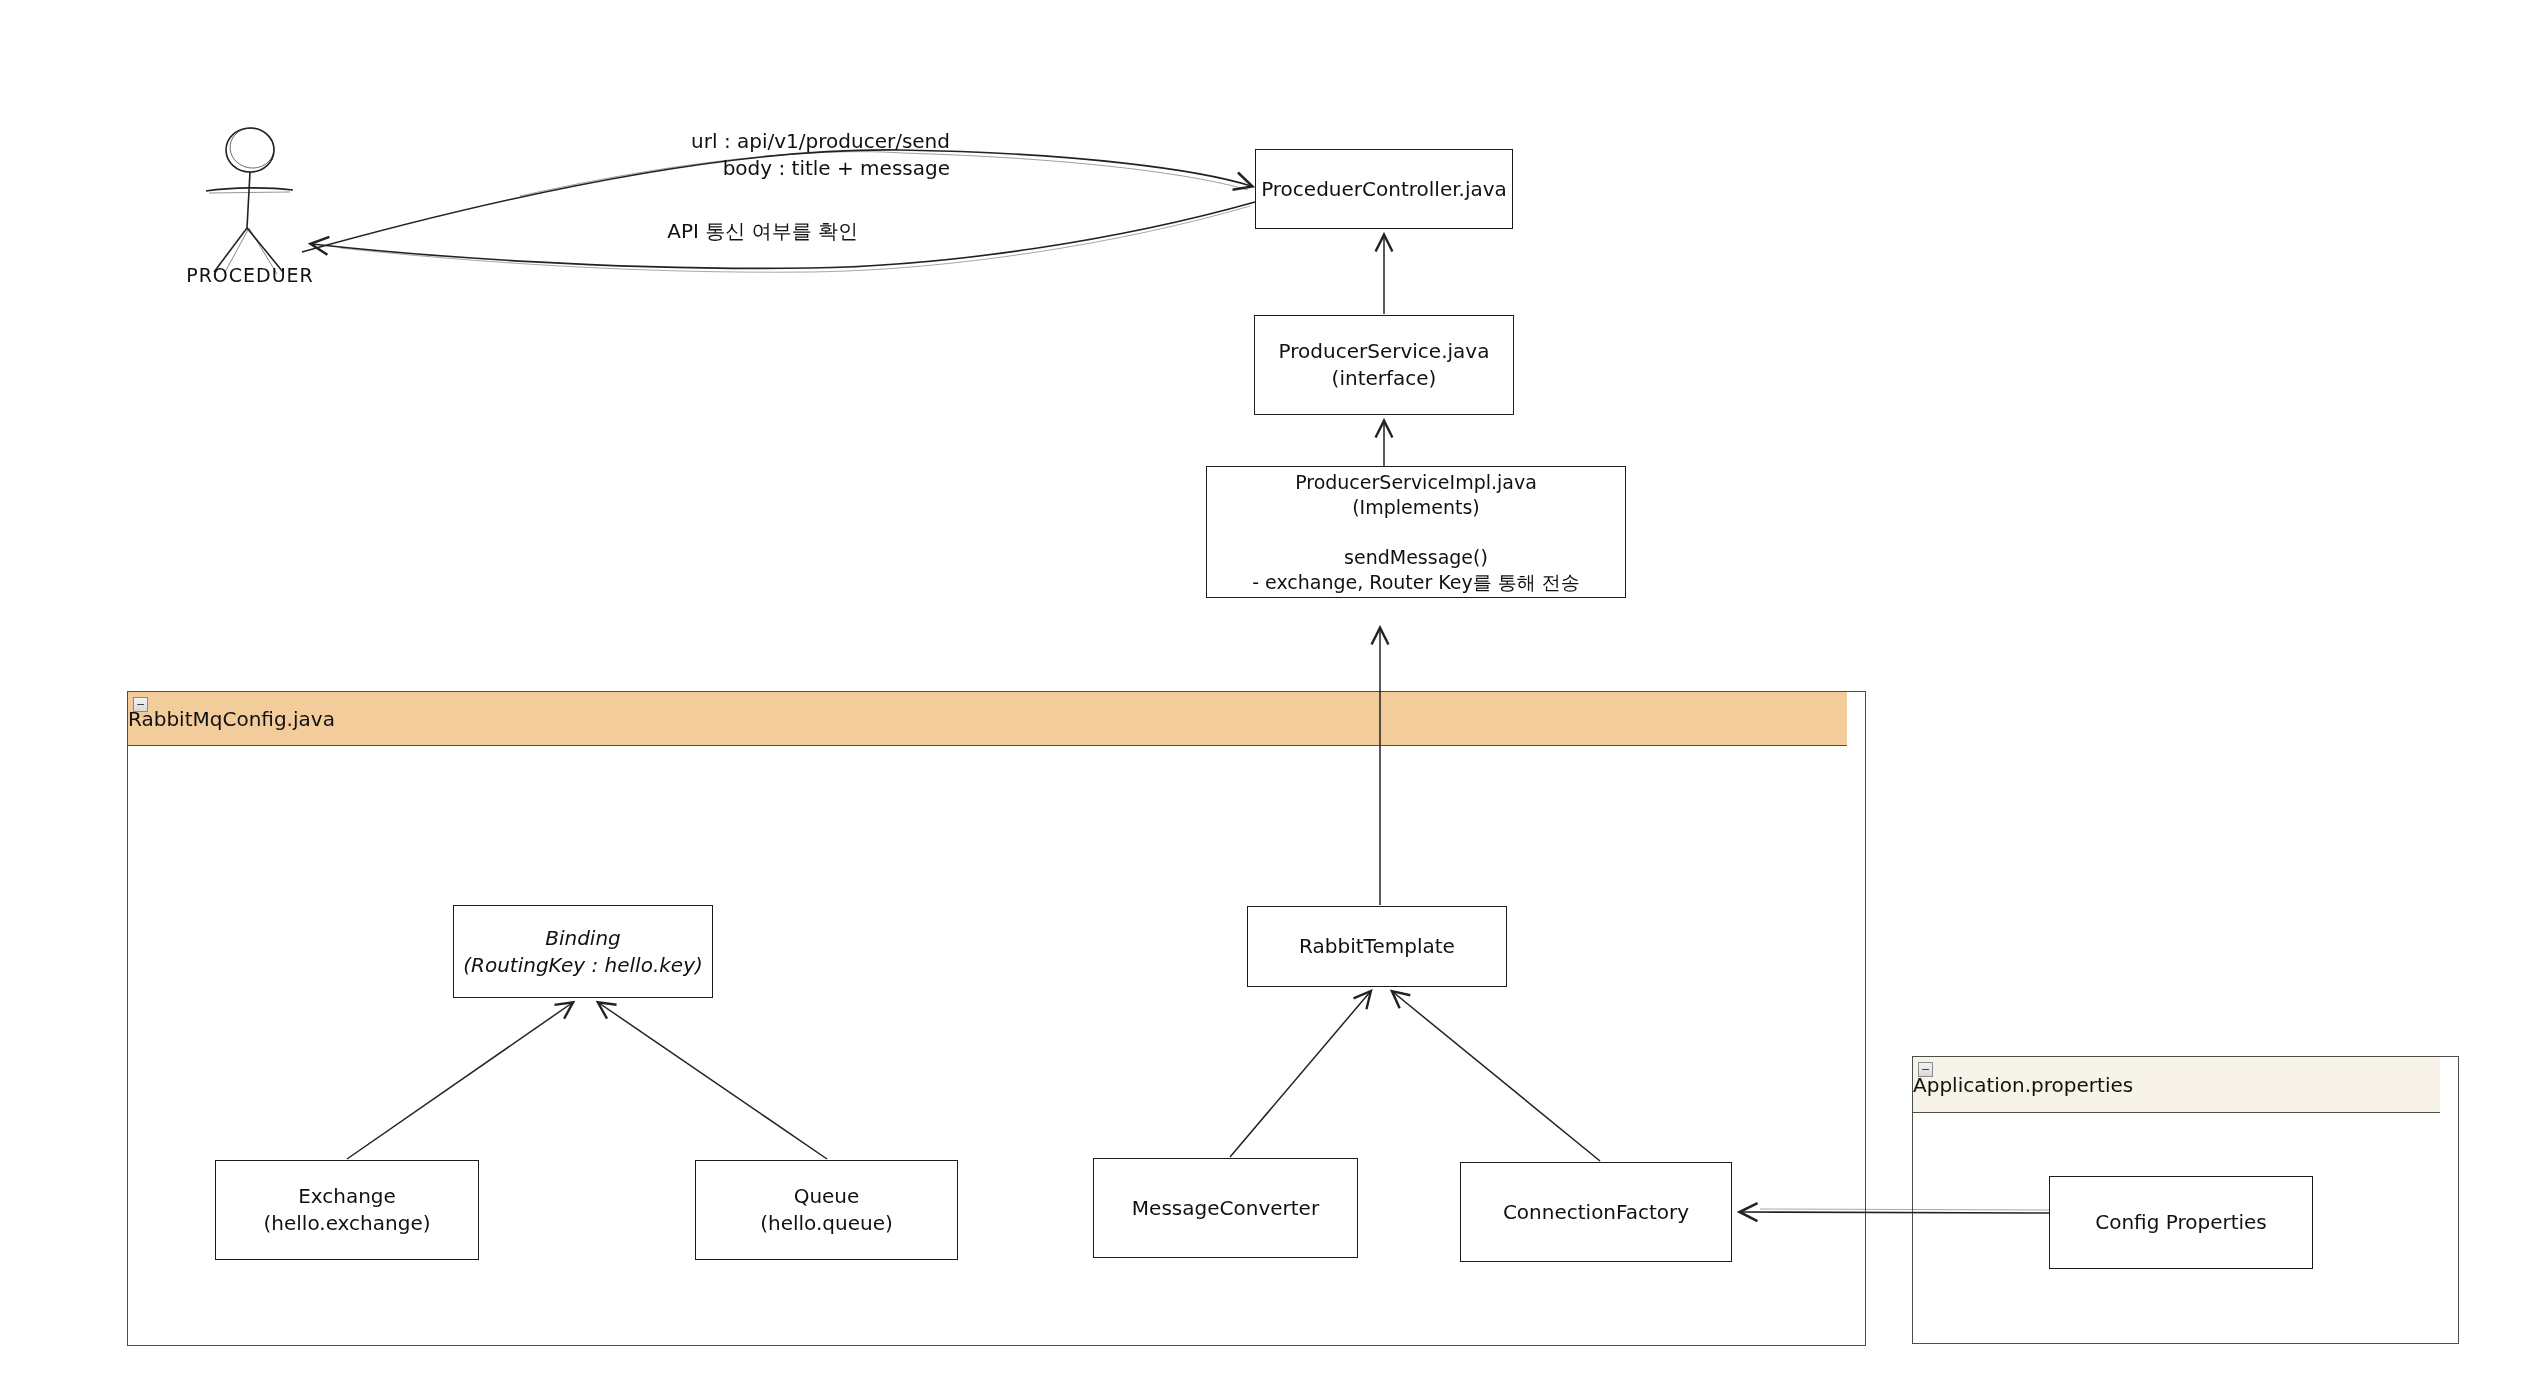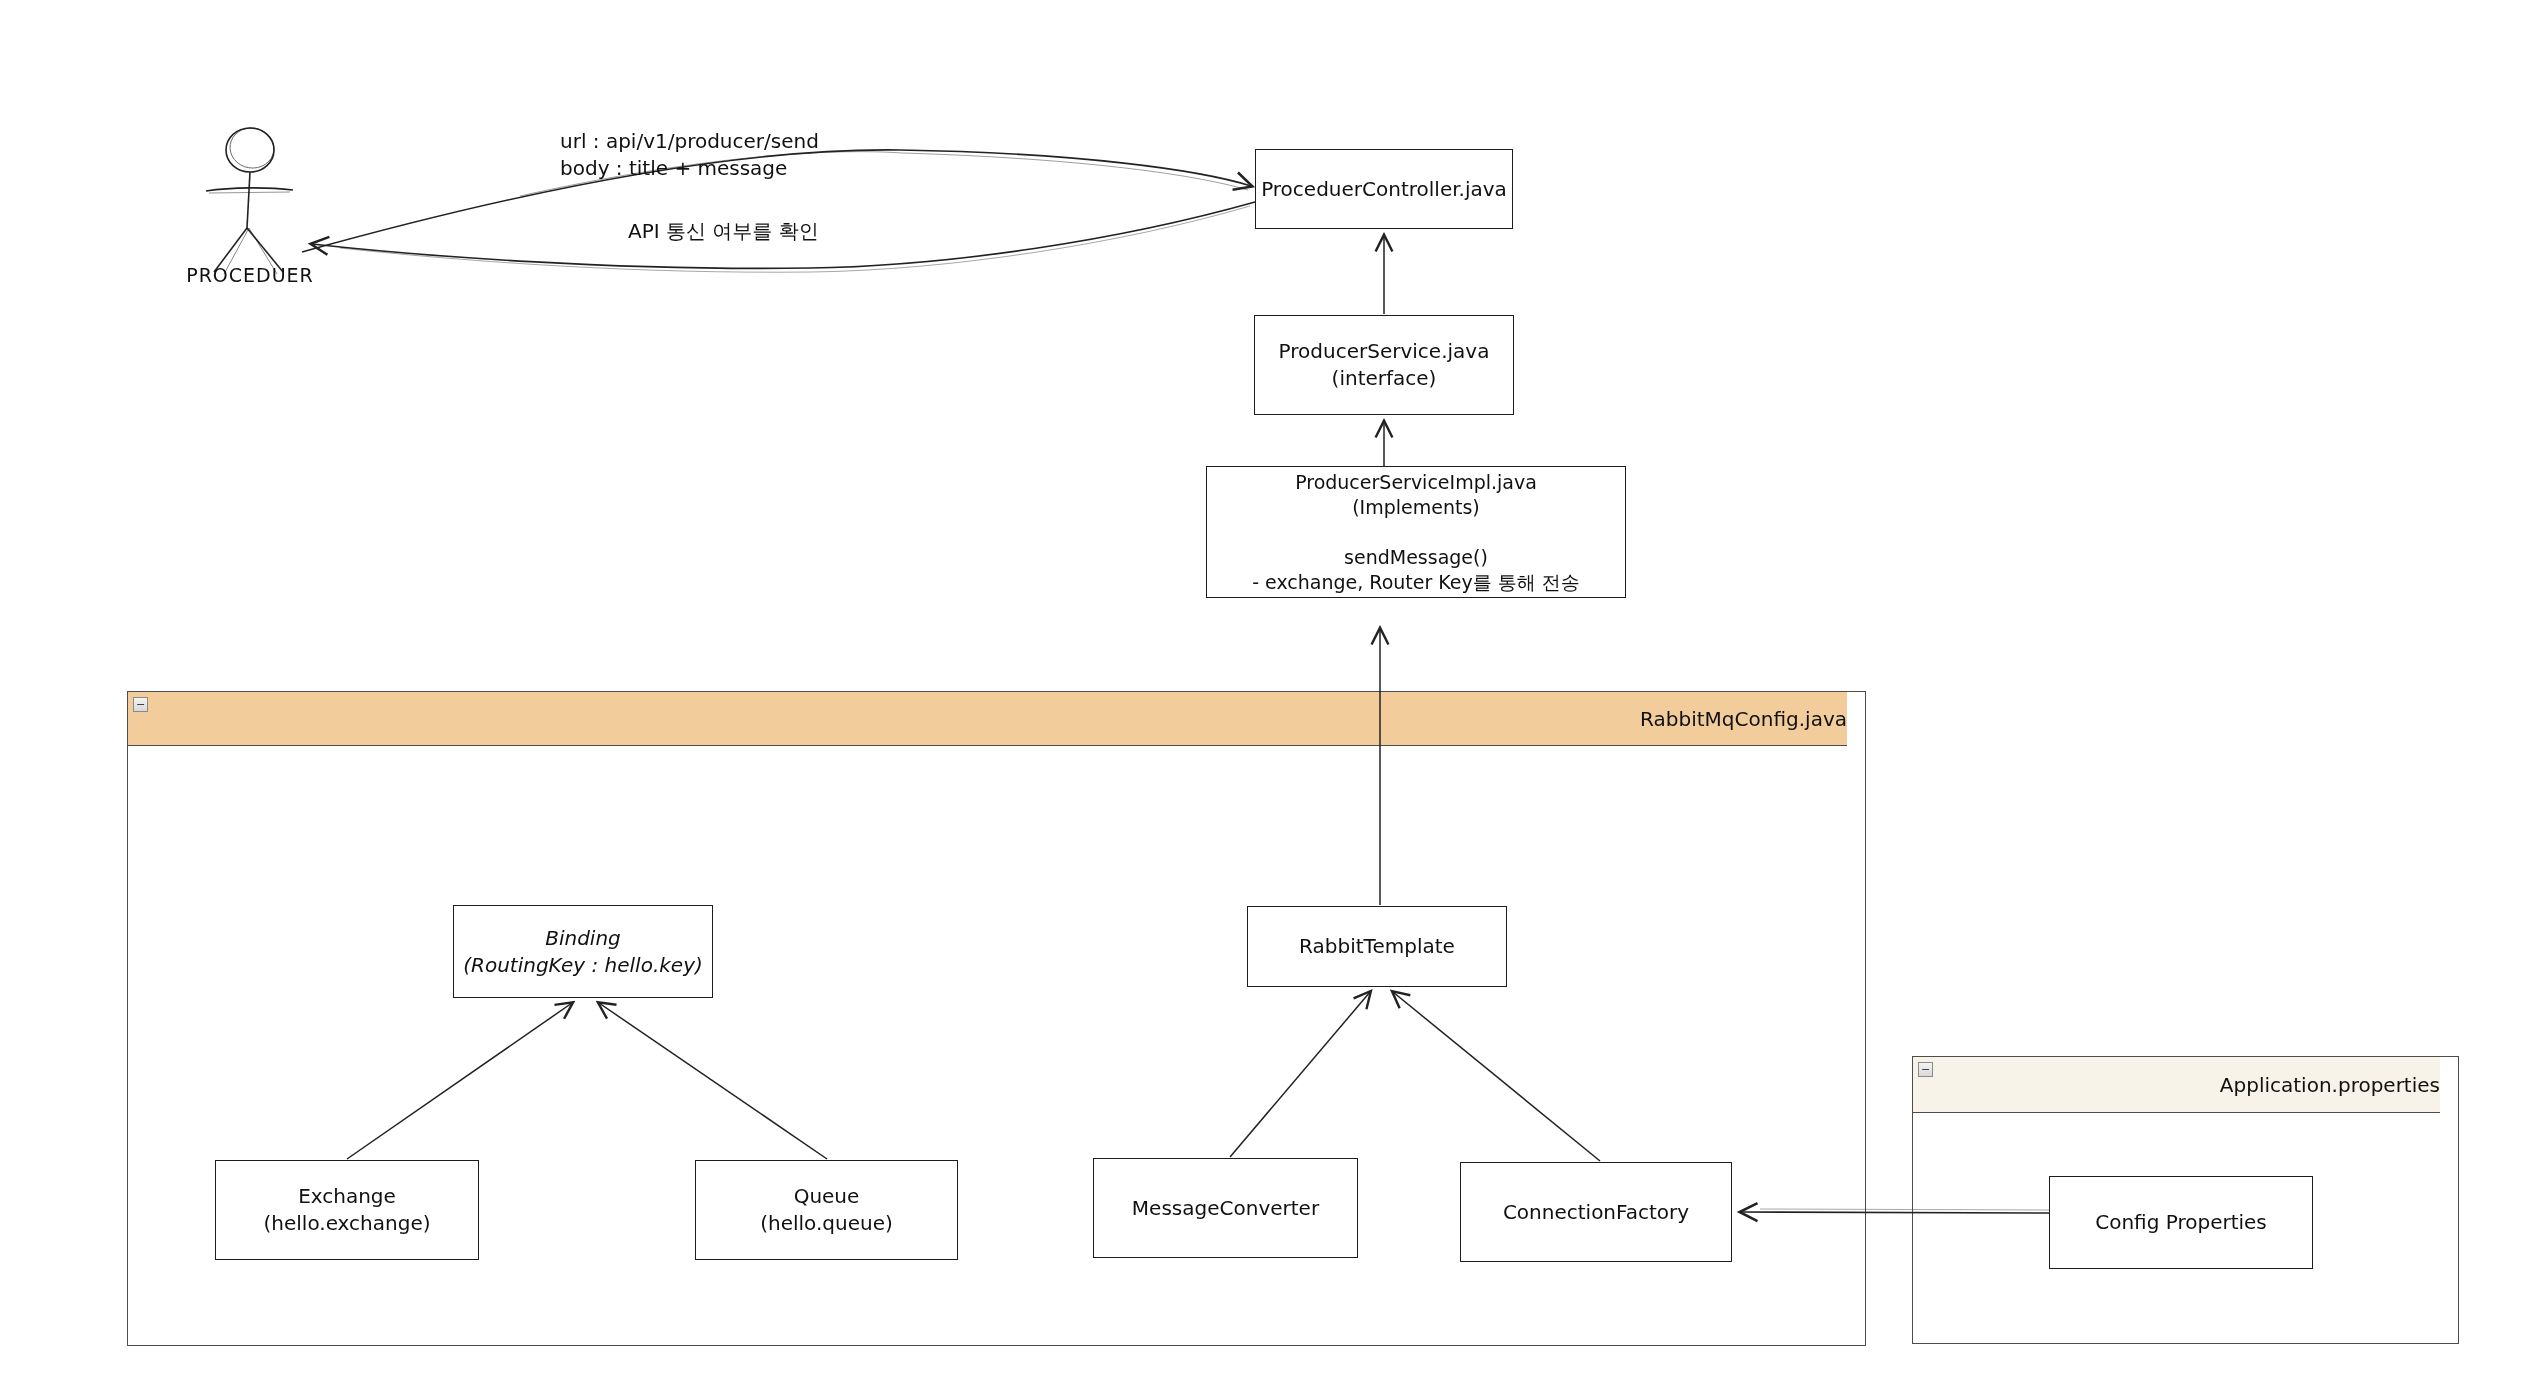--- a/index.html
+++ b/index.html
@@ -24,33 +24,33 @@
   }
   .node .lbl{white-space:pre-line;font-size:20px;line-height:27px;}
   .node.small .lbl{font-size:19px;line-height:25px;}
 
   .container-box{
     position:absolute;z-index:1;border:1px solid var(--container-border);
     background:#ffffff;box-sizing:border-box;
   }
   .container-header{
     position:absolute;left:0;right:18px;top:0;border-bottom:1px solid var(--container-border);
-    display:flex;align-items:center;justify-content:flex-end;font-size:20px;box-sizing:border-box;
+    display:flex;align-items:center;justify-content:flex-start;font-size:20px;box-sizing:border-box;
   }
   .hdr-rabbit{background:var(--rabbit-header);height:54px;}
   .hdr-app{background:var(--app-header);height:56px;}
   .collapse-btn{
     position:absolute;left:5px;top:5px;width:15px;height:15px;z-index:4;
     background:linear-gradient(#f4f4f4,#d9d9d9);border:1px solid #8a8a8a;
     font-size:11px;line-height:13px;text-align:center;color:#333;box-sizing:border-box;
     cursor:pointer;
   }
 
   .edge-label{
-    position:absolute;z-index:4;text-align:left;font-size:20px;line-height:27px;
+    position:absolute;z-index:4;text-align:right;font-size:20px;line-height:27px;
     background:transparent;
   }
   .actor-label{
     position:absolute;z-index:4;text-align:center;font-size:19px;letter-spacing:1px;
   }
 </style>
 </head>
 <body>
 
 <div class="canvas">

